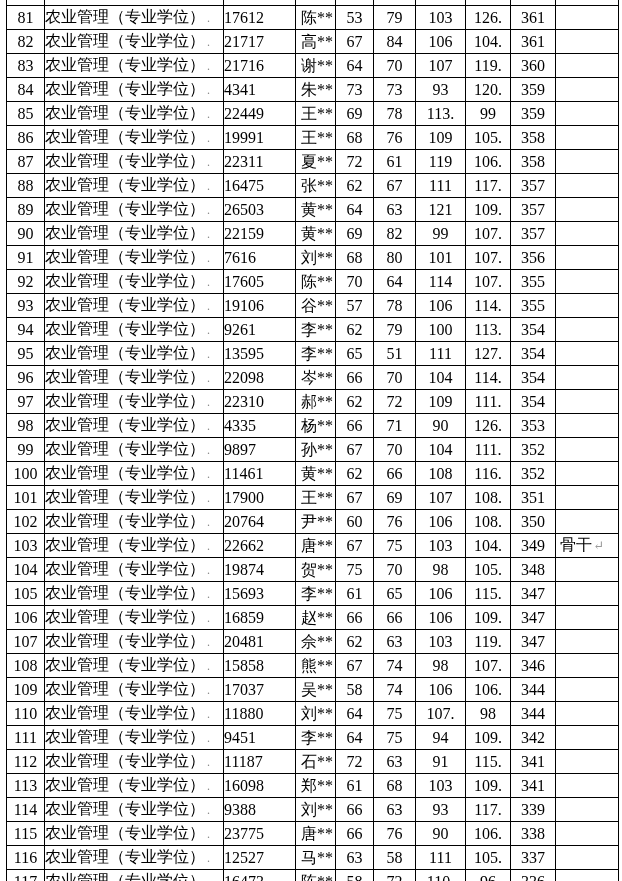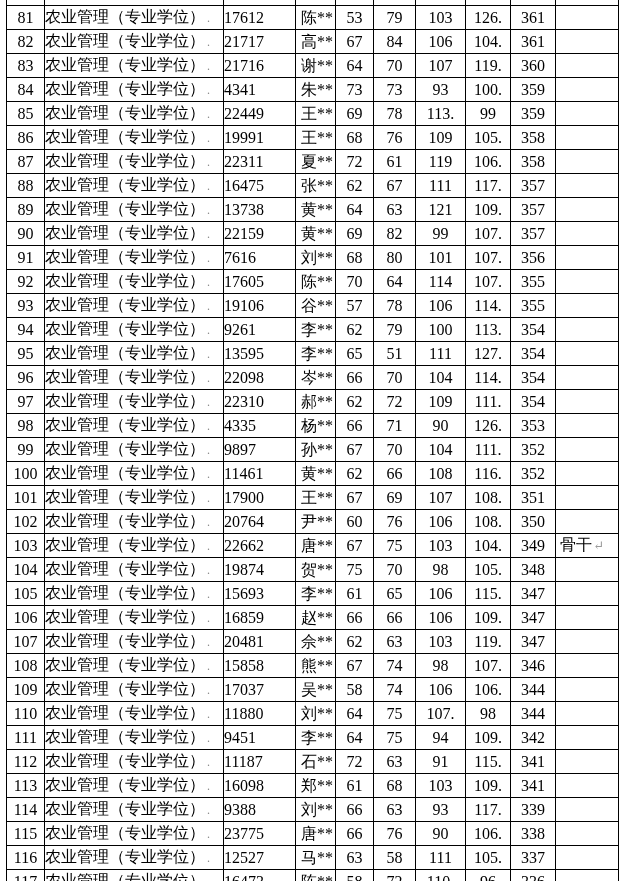--- a/index.html
+++ b/index.html
@@ -105,21 +105,21 @@
           <td class="c-remark"></td>
         </tr>
         <tr>
           <td class="c-no"><span>84</span></td>
           <td class="c-major"><span>农业管理（专业学位）</span><span class="fmt-mark">.</span></td>
           <td class="c-id"><span>4341</span></td>
           <td class="c-name"><span>朱**</span></td>
           <td class="c-num"><span>73</span></td>
           <td class="c-num"><span>73</span></td>
           <td class="c-num"><span>93</span></td>
-          <td class="c-num"><span>100.</span></td>
+          <td class="c-num"><span>120.</span></td>
           <td class="c-num"><span>359</span></td>
           <td class="c-remark"></td>
         </tr>
         <tr>
           <td class="c-no"><span>85</span></td>
           <td class="c-major"><span>农业管理（专业学位）</span><span class="fmt-mark">.</span></td>
           <td class="c-id"><span>22449</span></td>
           <td class="c-name"><span>王**</span></td>
           <td class="c-num"><span>69</span></td>
           <td class="c-num"><span>78</span></td>
@@ -160,21 +160,21 @@
           <td class="c-num"><span>62</span></td>
           <td class="c-num"><span>67</span></td>
           <td class="c-num"><span>111</span></td>
           <td class="c-num"><span>117.</span></td>
           <td class="c-num"><span>357</span></td>
           <td class="c-remark"></td>
         </tr>
         <tr>
           <td class="c-no"><span>89</span></td>
           <td class="c-major"><span>农业管理（专业学位）</span><span class="fmt-mark">.</span></td>
-          <td class="c-id"><span>13738</span></td>
+          <td class="c-id"><span>26503</span></td>
           <td class="c-name"><span>黄**</span></td>
           <td class="c-num"><span>64</span></td>
           <td class="c-num"><span>63</span></td>
           <td class="c-num"><span>121</span></td>
           <td class="c-num"><span>109.</span></td>
           <td class="c-num"><span>357</span></td>
           <td class="c-remark"></td>
         </tr>
         <tr>
           <td class="c-no"><span>90</span></td>

